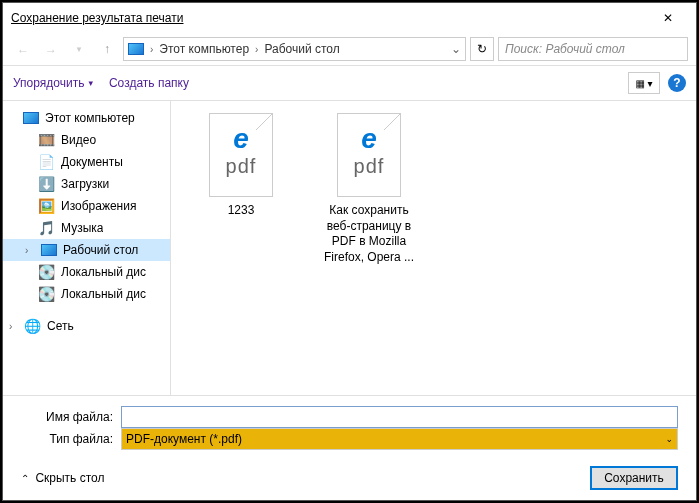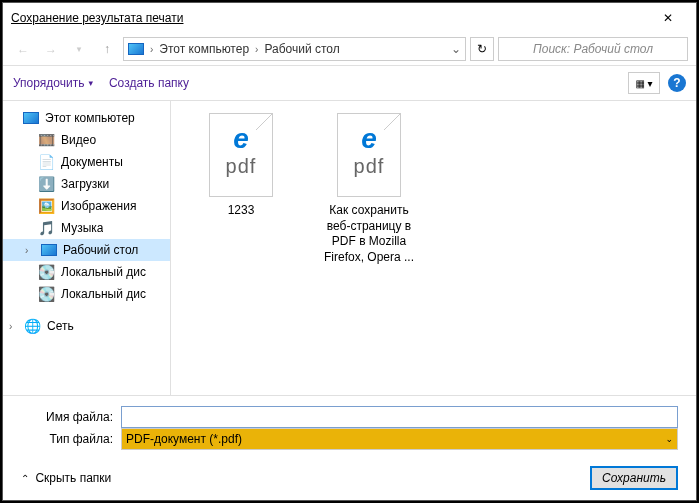--- a/index.html
+++ b/index.html
@@ -11,21 +11,21 @@
 .navbar { height: 32px; display: flex; align-items: center; padding: 0 8px; gap: 4px; }
 .nav-btn { width: 24px; height: 24px; display: flex; align-items: center; justify-content: center; color: #999; cursor: pointer; }
 .nav-btn.disabled { color: #ccc; }
 .breadcrumb { flex: 1; height: 24px; border: 1px solid #ccc; display: flex; align-items: center; padding: 0 4px; gap: 2px; }
 .pc-icon { width: 16px; height: 12px; background: linear-gradient(135deg, #4fc3f7, #1976d2); border: 1px solid #1565c0; margin-right: 4px; }
 .bc-seg { color: #333; padding: 0 4px; cursor: pointer; }
 .bc-sep { color: #666; font-size: 10px; }
 .bc-drop { margin-left: auto; color: #666; }
 .refresh-btn { width: 24px; height: 24px; border: 1px solid #ccc; display: flex; align-items: center; justify-content: center; cursor: pointer; }
 .search-box { width: 190px; height: 24px; border: 1px solid #ccc; padding: 0 6px; color: #888; display: flex; align-items: center; }
-.search-box input { border: none; outline: none; width: 100%; color: #333; text-align: center; }
+.search-box input { border: none; outline: none; width: 100%; color: #333; }
 .search-box input::placeholder { color: #888; font-style: italic; }
 .toolbar { height: 36px; border-bottom: 1px solid #e0e0e0; border-top: 1px solid #e0e0e0; display: flex; align-items: center; padding: 0 10px; gap: 16px; }
 .tb-btn { color: #4c1d95; cursor: pointer; display: flex; align-items: center; gap: 4px; }
 .tb-right { margin-left: auto; display: flex; align-items: center; gap: 8px; }
 .view-btn { width: 32px; height: 22px; border: 1px solid #ccc; display: flex; align-items: center; justify-content: center; cursor: pointer; }
 .help-btn { width: 18px; height: 18px; border-radius: 50%; background: #1976d2; color: #fff; display: flex; align-items: center; justify-content: center; font-weight: bold; cursor: pointer; }
 .body-area { flex: 1; display: flex; overflow: hidden; }
 .sidebar { width: 168px; border-right: 1px solid #e0e0e0; padding: 6px 0; overflow-y: auto; }
 .tree-item { height: 22px; display: flex; align-items: center; padding-left: 20px; gap: 6px; cursor: pointer; }
 .tree-item.sub { padding-left: 36px; }
@@ -41,21 +41,21 @@
 .pdf-txt { font-size: 20px; color: #666; letter-spacing: 1px; }
 .file-label { text-align: center; font-size: 12px; line-height: 1.3; word-break: break-word; }
 .bottom-form { border-top: 1px solid #e0e0e0; padding: 10px 18px 6px 18px; }
 .form-row { display: flex; align-items: center; margin-bottom: 0; }
 .form-label { width: 100px; text-align: right; padding-right: 8px; }
 .form-input { flex: 1; height: 22px; border: 1px solid #7a9fcf; padding: 0 4px; }
 .form-select { flex: 1; height: 22px; border: 1px solid #ccc; background: #eab308; padding: 0 4px; display: flex; align-items: center; justify-content: space-between; cursor: pointer; }
 .footer { height: 44px; display: flex; align-items: center; padding: 0 18px; gap: 8px; }
 .hide-folders { display: flex; align-items: center; gap: 6px; cursor: pointer; }
 .footer-btns { margin-left: auto; display: flex; gap: 8px; }
-.btn { width: 88px; height: 24px; border: 1px solid #999; background: #e1e1e1; display: flex; align-items: center; justify-content: center; cursor: pointer; font-style: italic; }
+.btn { width: 88px; height: 24px; border: 1px solid #999; background: #e1e1e1; display: flex; align-items: center; justify-content: center; cursor: pointer; }
 .btn.primary { border: 2px solid #0078d7; }
 .icon-monitor { width:16px; height:12px; background:linear-gradient(135deg,#4fc3f7,#1976d2); border:1px solid #1565c0; }
 </style>
 </head>
 <body>
 
 <div class="window">
 
   <div class="titlebar">
     <span class="titlebar-title">Сохранение результата печати</span>
@@ -190,21 +190,21 @@
       <div class="form-select">
         <span>PDF-документ (*.pdf)</span>
         <span style="font-size:9px">⌄</span>
       </div>
     </div>
   </div>
 
   <div class="footer">
     <div class="hide-folders">
       <span style="font-size:10px">⌃</span>
-      <span>Скрыть папки</span>
+      <span>Скрыть стол</span>
     </div>
     <div class="footer-btns">
       <div class="btn primary">
         <span>Сохранить</span>
       </div>
     </div>
   </div>
 
 </div>
 

